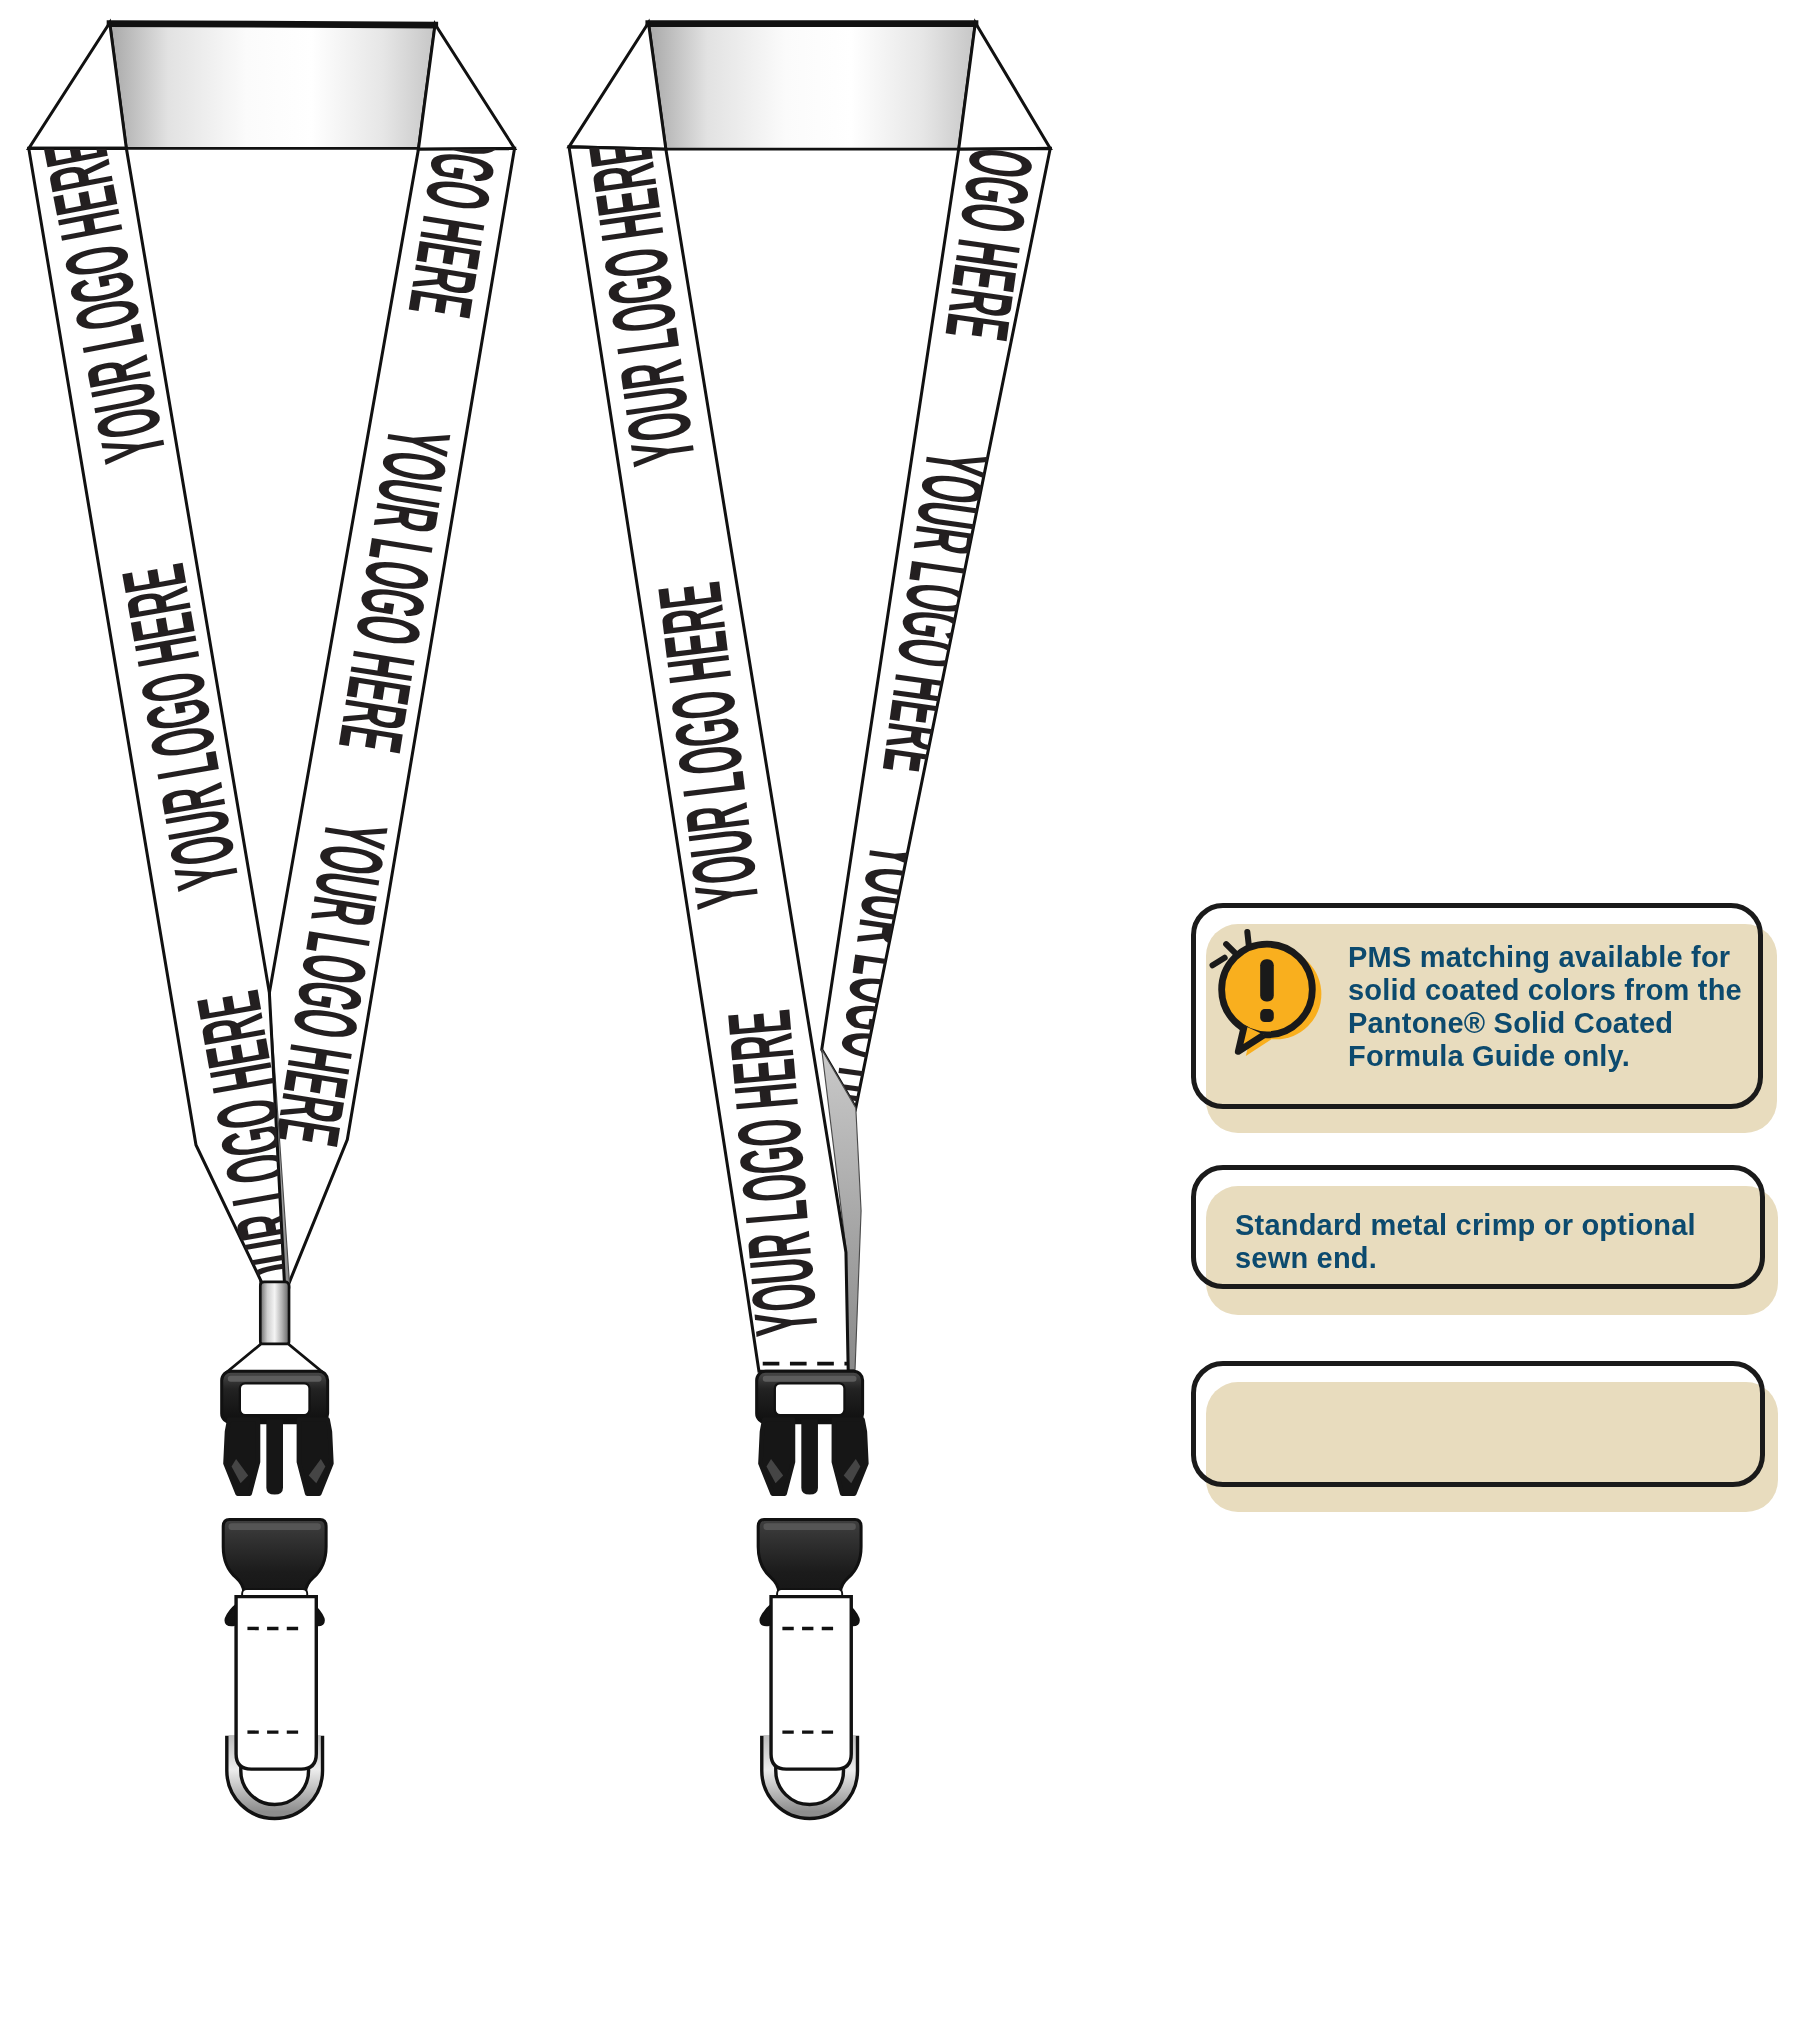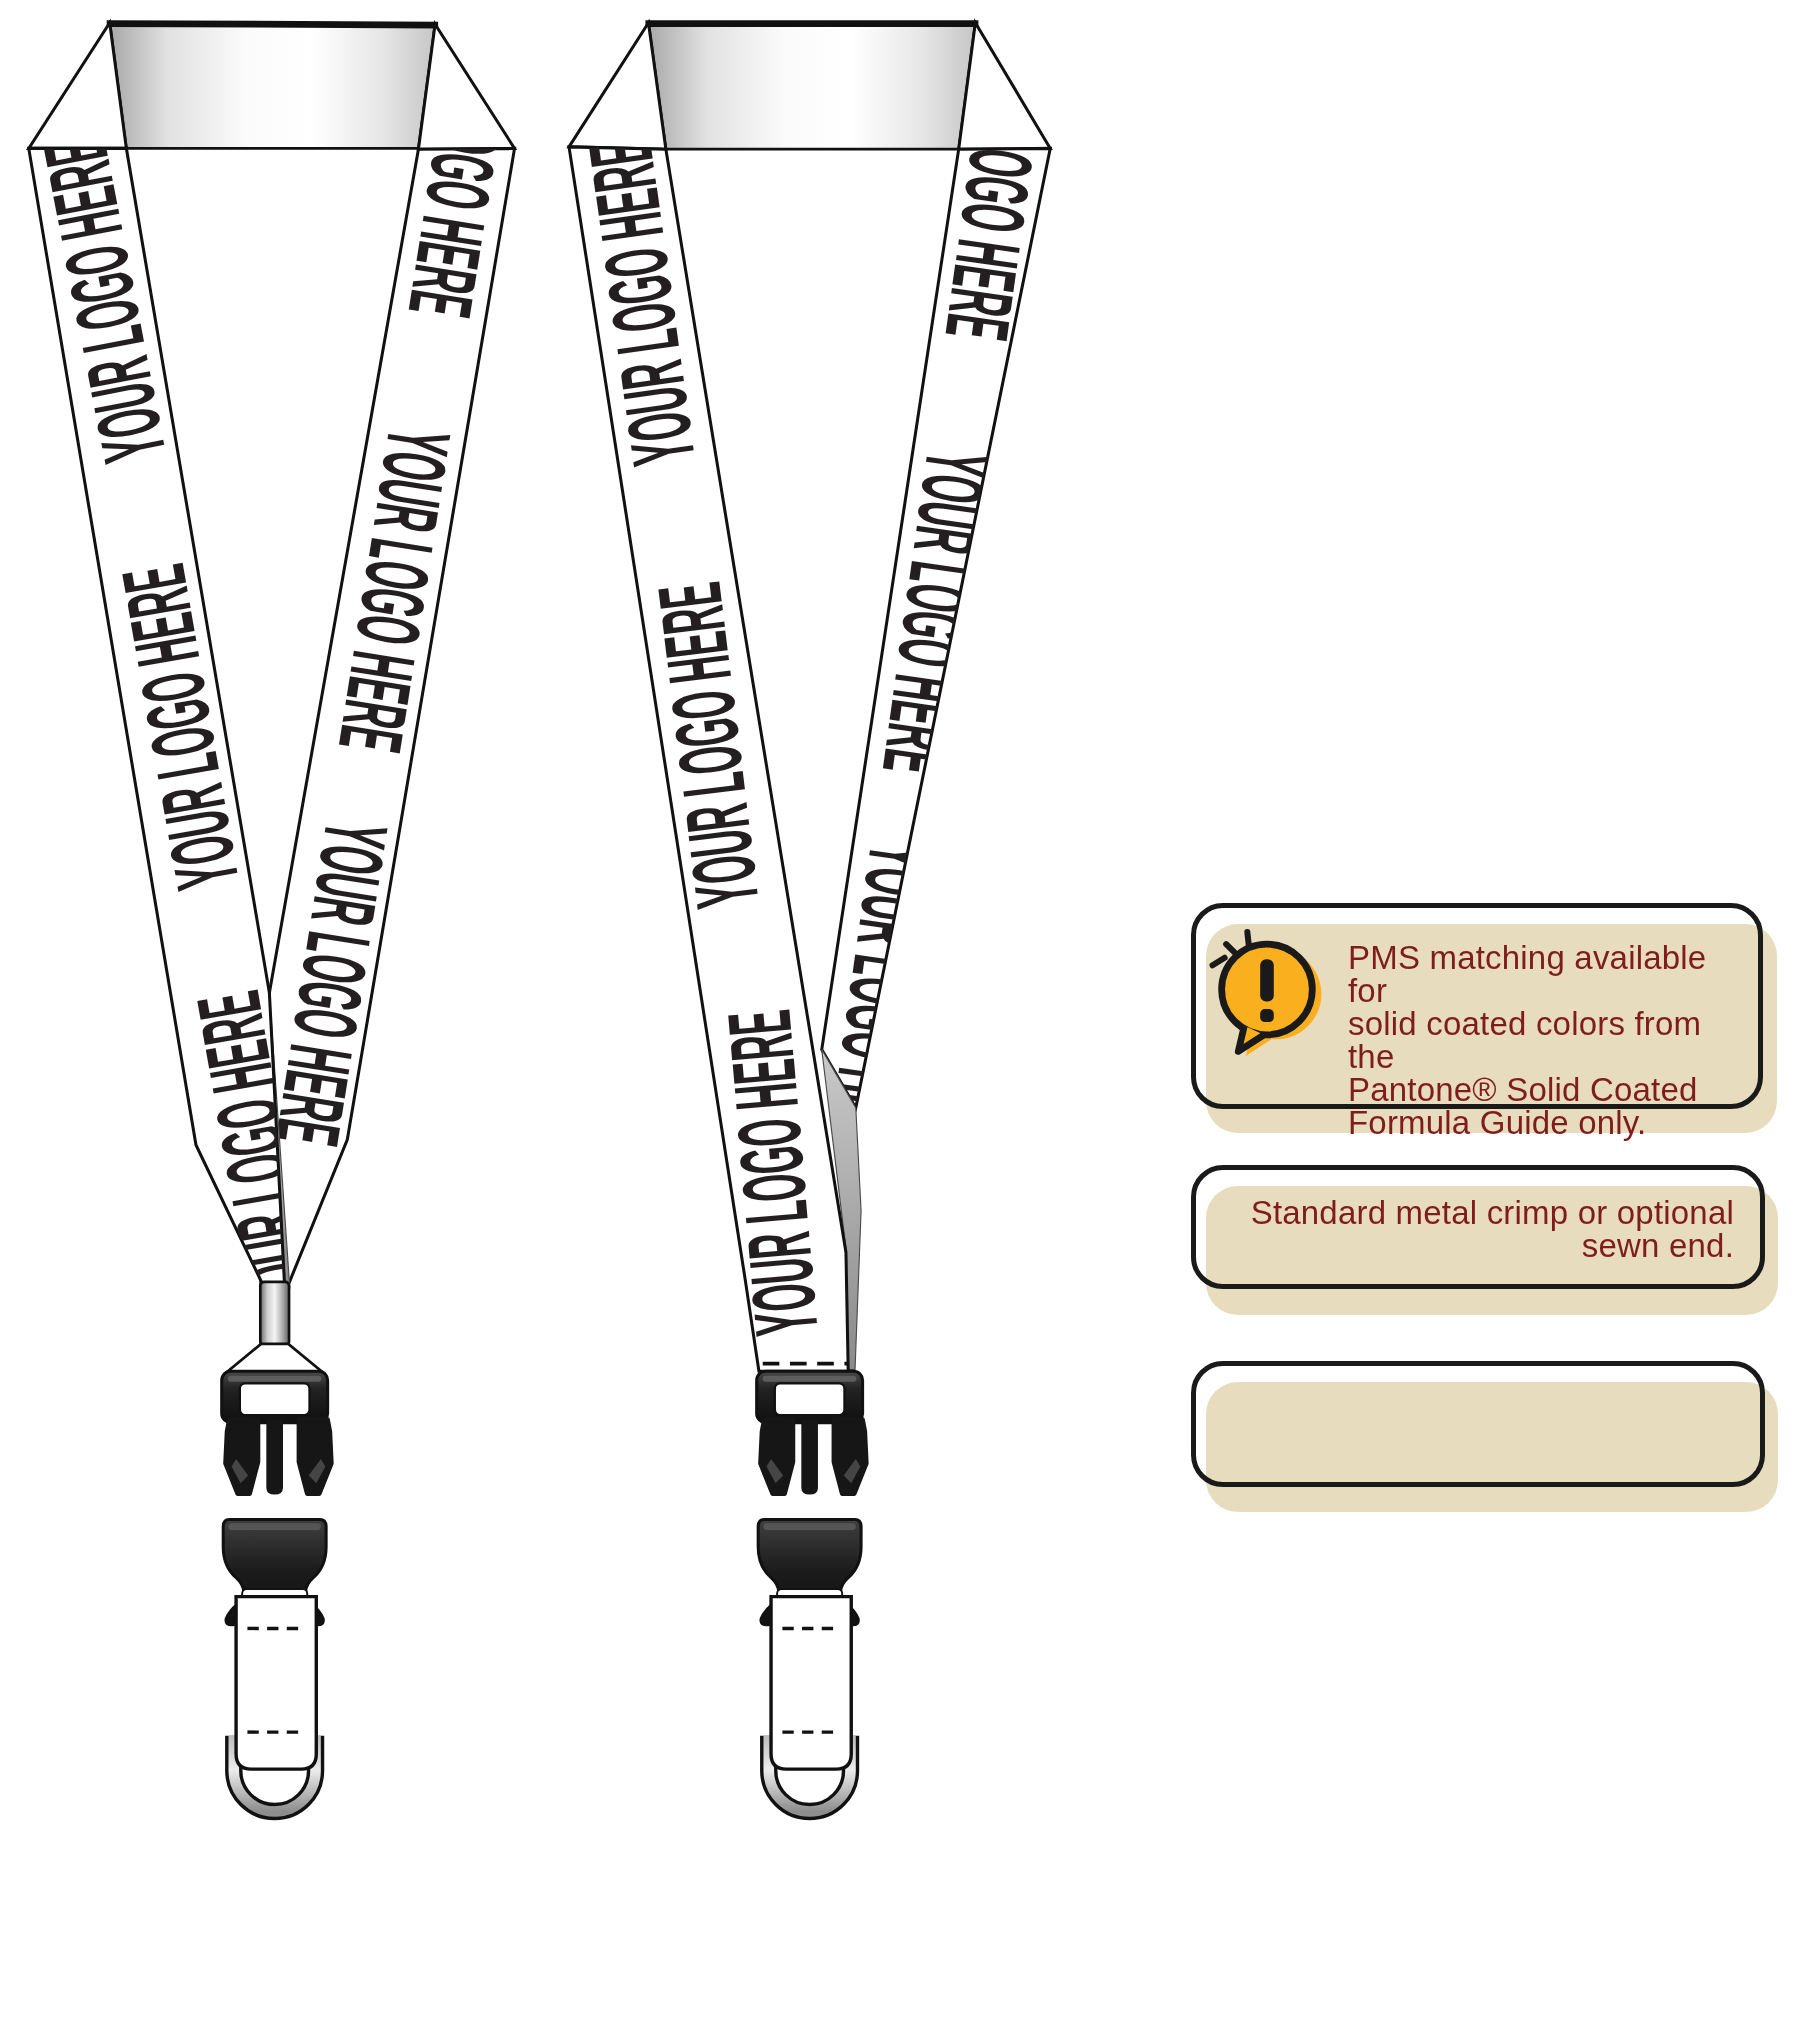--- a/index.html
+++ b/index.html
@@ -14,22 +14,22 @@
   }
   .callout{position:absolute;}
   .callout .shadow{
     position:absolute;background:#E8DCBE;border-radius:32px;
   }
   .callout .frame{
     position:absolute;border:5.3px solid #1a1a1a;border-radius:32px;
     background:transparent;box-sizing:border-box;
   }
   .callout .text{
-    position:absolute;color:#7f1d1d;font-size:33px;line-height:33px;
-    white-space:pre-line;letter-spacing:0.2px;
+    position:absolute;color:#0c4a6e;font-size:29px;line-height:33px;
+    white-space:pre-line;letter-spacing:0.2px;font-weight:bold;
   }
 </style>
 </head>
 <body>
 
 <svg class="stage" viewBox="0 0 2400 2676">
   <defs>
     <linearGradient id="gBand" x1="0" y1="0" x2="1" y2="0">
       <stop offset="0" stop-color="#a8a8a8"></stop>
         <stop offset="0.18" stop-color="#e2e2e2"></stop>
@@ -178,21 +178,21 @@
   </svg>
   <div class="text" style="left:157px;top:38px;width:401px;">PMS matching available for
 solid coated colors from the
 Pantone® Solid Coated
 Formula Guide only.</div>
 </div>
 
 <div class="callout" style="left:1191px;top:1165px;width:598px;height:159px;">
   <div class="shadow" style="left:15px;top:21px;width:572px;height:129px;"></div>
   <div class="frame" style="left:0;top:0;width:574px;height:124px;"></div>
-  <div class="text" style="left:44px;top:31px;width:499px;text-align:right;">Standard metal crimp or optional
+  <div class="text" style="left:44px;top:44px;width:499px;">Standard metal crimp or optional
 sewn end.</div>
 </div>
 
 <div class="callout" style="left:1191px;top:1361px;width:598px;height:163px;">
   <div class="shadow" style="left:15px;top:21px;width:572px;height:130px;"></div>
   <div class="frame" style="left:0;top:0;width:574px;height:126px;"></div>
 </div>
 
 
 </body></html>

